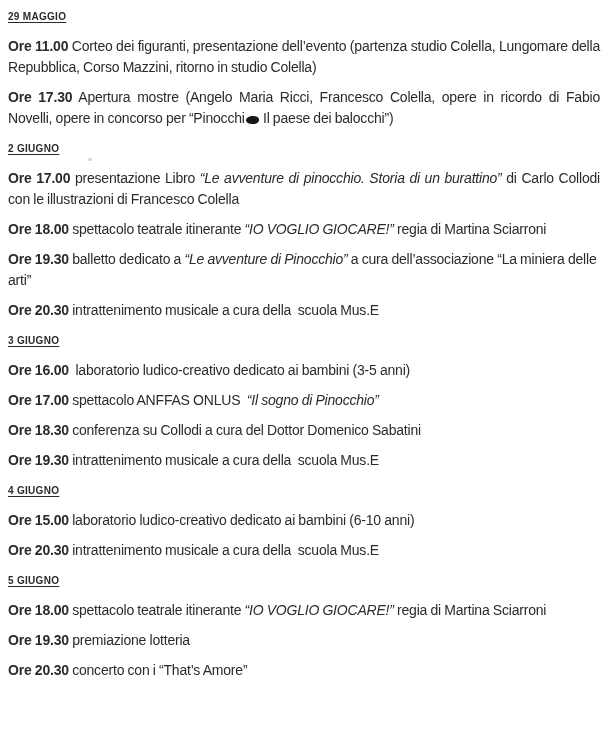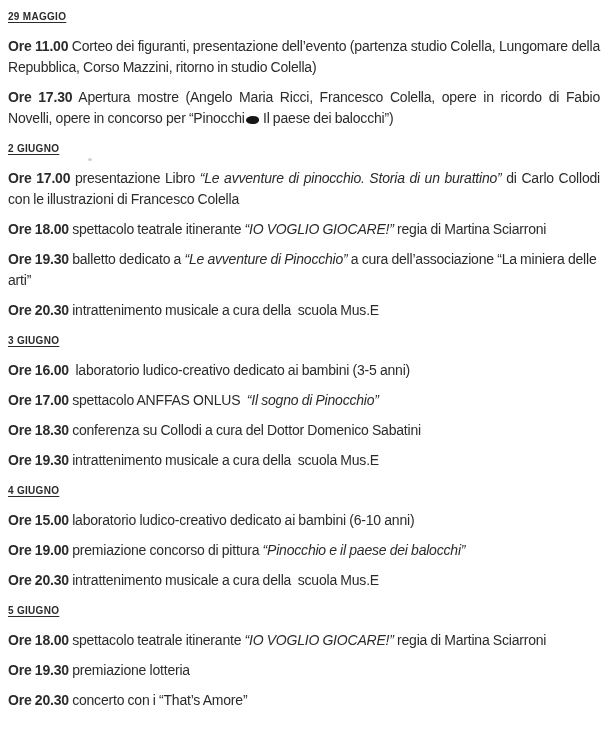--- a/index.html
+++ b/index.html
@@ -77,20 +77,19 @@
     <p class="entry prespace"><span class="seg bold">Ore 18.00</span><span class="seg"> spettacolo teatrale itinerante </span><span class="seg italic">“IO VOGLIO GIOCARE!”</span><span class="seg"> regia di Martina Sciarroni</span></p>
     <p class="entry prespace"><span class="seg bold">Ore 19.30</span><span class="seg"> balletto dedicato a </span><span class="seg italic">“Le avventure di Pinocchio”</span><span class="seg"> a cura dell’associazione “La miniera delle arti”</span></p>
     <p class="entry prespace"><span class="seg bold">Ore 20.30</span><span class="seg"> intrattenimento musicale a cura della  scuola Mus.E</span></p>
     <h2 class="date-header">3 GIUGNO</h2>
     <p class="entry prespace"><span class="seg bold">Ore 16.00</span><span class="seg">  laboratorio ludico-creativo dedicato ai bambini (3-5 anni)</span></p>
     <p class="entry prespace"><span class="seg bold">Ore 17.00</span><span class="seg"> spettacolo ANFFAS ONLUS  </span><span class="seg italic">“Il sogno di Pinocchio”</span></p>
     <p class="entry prespace"><span class="seg bold">Ore 18.30</span><span class="seg"> conferenza su Collodi a cura del Dottor Domenico Sabatini</span></p>
     <p class="entry prespace"><span class="seg bold">Ore 19.30</span><span class="seg"> intrattenimento musicale a cura della  scuola Mus.E</span></p>
     <h2 class="date-header">4 GIUGNO</h2>
     <p class="entry prespace"><span class="seg bold">Ore 15.00</span><span class="seg"> laboratorio ludico-creativo dedicato ai bambini (6-10 anni)</span></p>
-    <p class="entry prespace"><span class="seg bold">Ore 19.00</span><span class="seg"> premiazione concorso di pittura </span><span class="seg italic">“Pinocchio e il paese dei balocchi”</span></p>
     <p class="entry prespace"><span class="seg bold">Ore 20.30</span><span class="seg"> intrattenimento musicale a cura della  scuola Mus.E</span></p>
     <h2 class="date-header">5 GIUGNO</h2>
     <p class="entry prespace"><span class="seg bold">Ore 18.00</span><span class="seg"> spettacolo teatrale itinerante </span><span class="seg italic">“IO VOGLIO GIOCARE!”</span><span class="seg"> regia di Martina Sciarroni</span></p>
     <p class="entry prespace"><span class="seg bold">Ore 19.30</span><span class="seg"> premiazione lotteria</span></p>
     <p class="entry prespace"><span class="seg bold">Ore 20.30</span><span class="seg"> concerto con i “That’s Amore”</span></p>
   </main>
 <div class="scan-speck"></div>
 
 </body></html>

